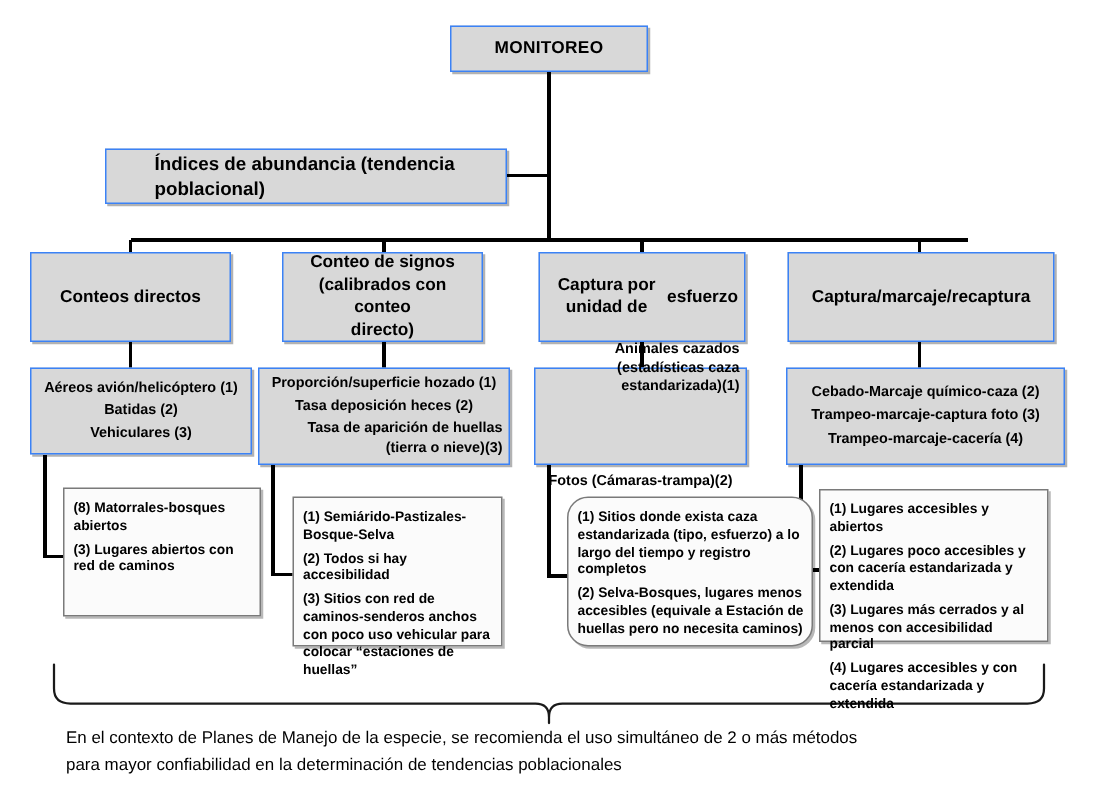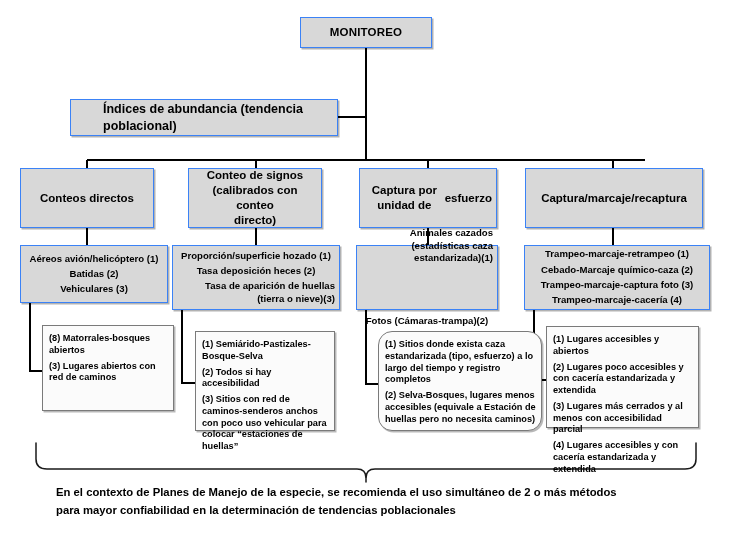--- a/index.html
+++ b/index.html
@@ -72,25 +72,25 @@
     padding: 7px 5px 7px 6px;
     text-align: left;
   }
   .detail .line {
     display: block;
     margin-bottom: 4px;
   }
   .detail .line:last-child { margin-bottom: 0; }
   .caption {
     position: absolute;
-    left: 56px;
+    left: 44px;
     top: 484px;
     width: 650px;
     font-size: 11.3px;
-    font-weight: bold;
+    font-weight: normal;
     line-height: 1.55;
     text-align: left;
   }
   .caption .line { display: block; }
 </style>
 </head>
 <body>
 
 <div id="root">
 
@@ -164,21 +164,20 @@
     <span class="line">Tasa deposición heces (2)</span>
     <span class="line">Tasa de aparición de huellas (tierra o nieve)(3)</span>
   </div>
 
   <div class="node node-method" style="left:356px; top:245px; width:142px; height:65px;gap:48px;">
     <span class="line">Animales cazados (estadísticas caza estandarizada)(1)</span>
     <span class="line">Fotos (Cámaras-trampa)(2)</span>
   </div>
 
   <div class="node node-method" style="left:524px; top:245px; width:186px; height:65px;">
-    <span class="line">Trampeo-marcaje-retrampeo (1)</span>
     <span class="line">Cebado-Marcaje químico-caza (2)</span>
     <span class="line">Trampeo-marcaje-captura foto (3)</span>
     <span class="line">Trampeo-marcaje-cacería (4)</span>
   </div>
 
   <div class="detail" style="left:42px; top:325px; width:132px; height:86px;">
     <span class="line">(8) Matorrales-bosques abiertos</span>
     <span class="line">(3) Lugares abiertos con red de caminos</span>
   </div>
 

